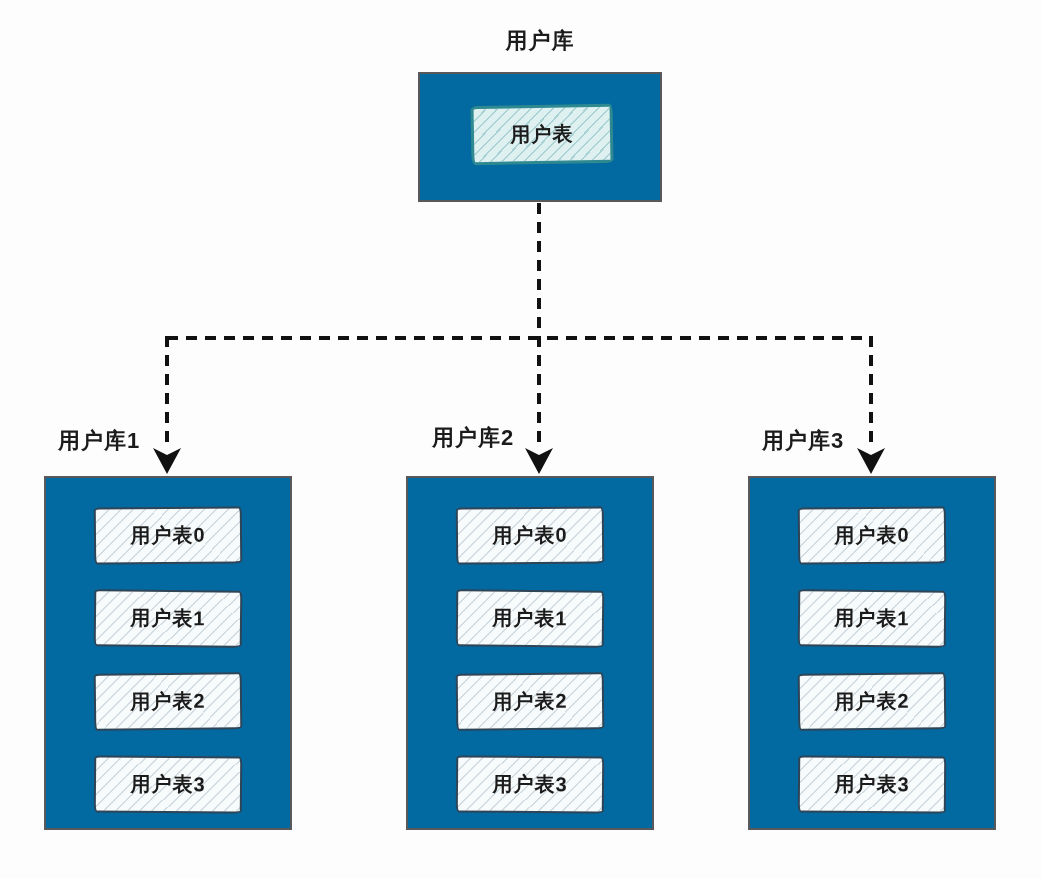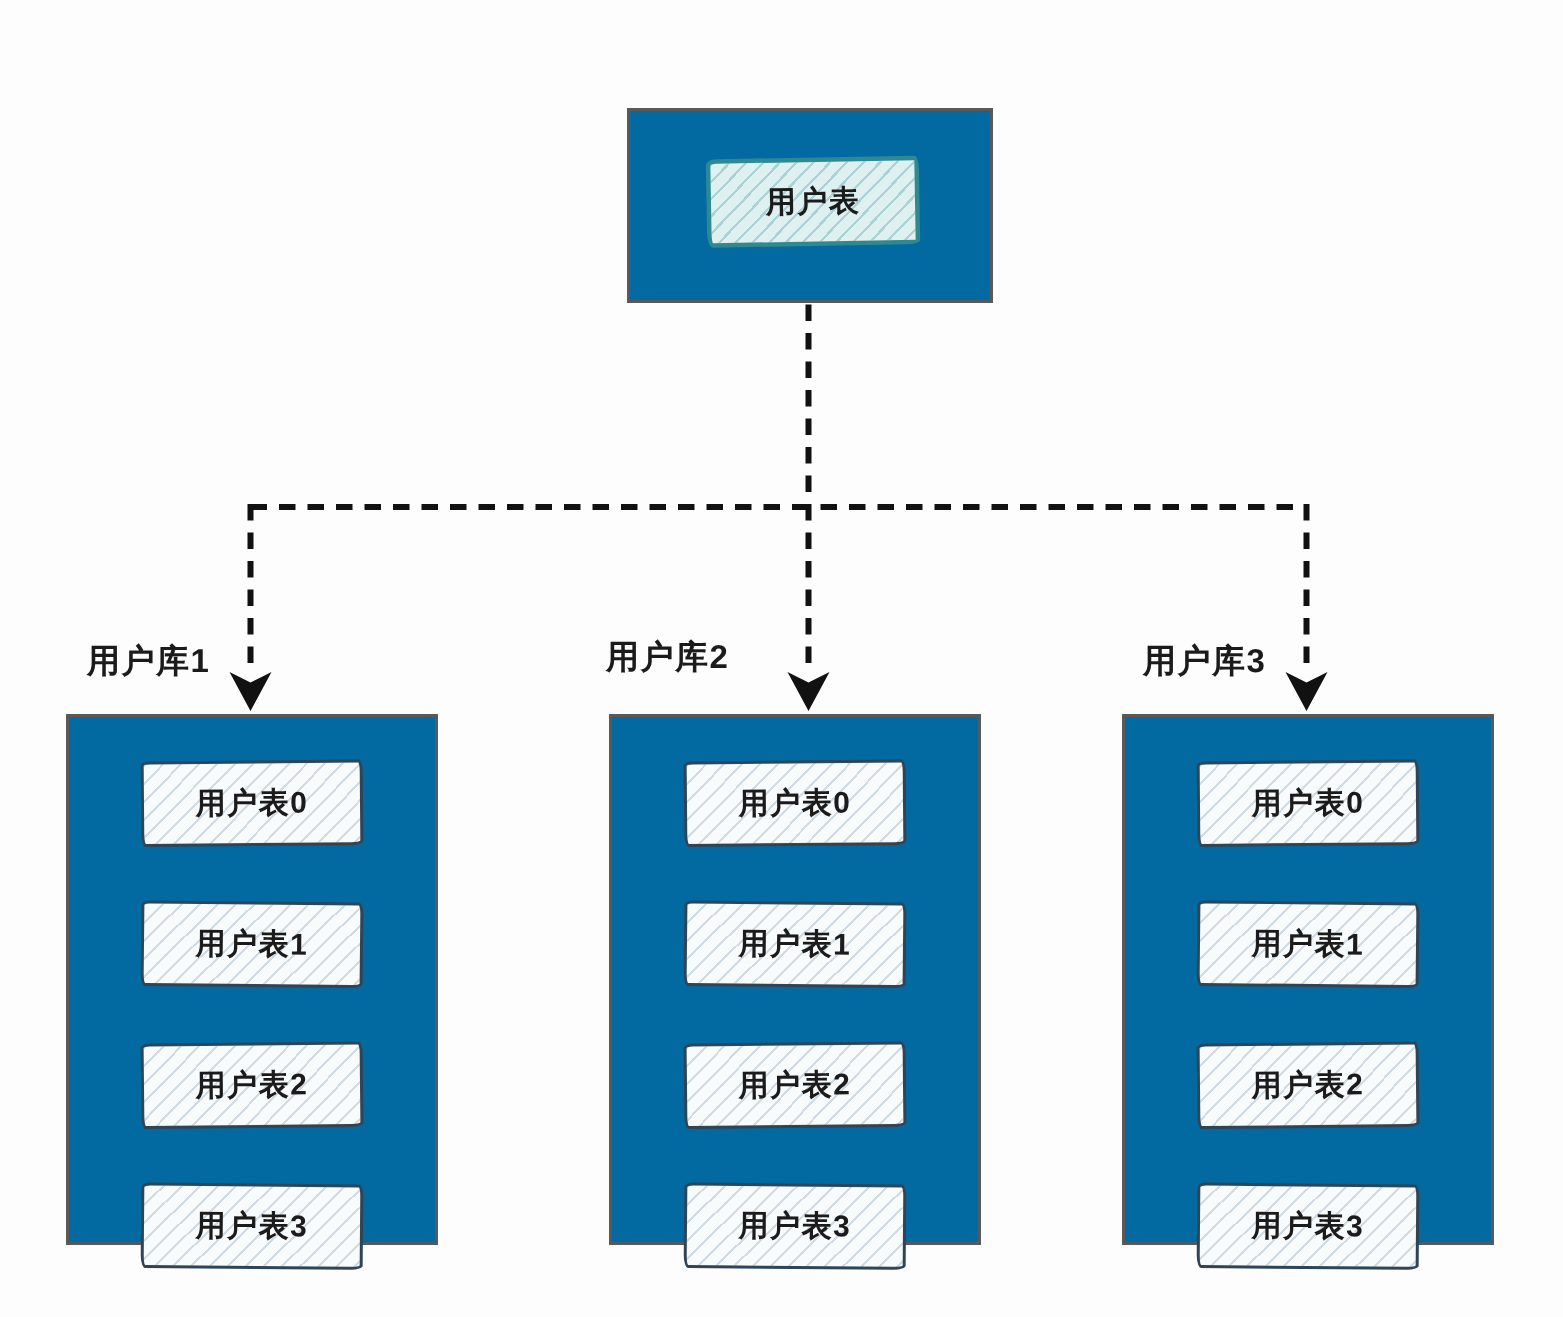--- a/index.html
+++ b/index.html
@@ -66,27 +66,27 @@
     font-weight: 700;
     letter-spacing: 1px;
   }
   .shard-box {
     width: 248px;
     height: 354px;
     display: flex;
     flex-direction: column;
     align-items: center;
     padding-top: 29px;
-    gap: 37px;
+    gap: 26px;
   }
   .shard-box-1 { left: 44px;  top: 476px; }
   .shard-box-2 { left: 406px; top: 476px; }
   .shard-box-3 { left: 748px; top: 476px; }
   .shard-label-1 { left: 58px;  top: 426px; }
-  .shard-label-2 { left: 404px; top: 423px; }
+  .shard-label-2 { left: 432px; top: 423px; }
   .shard-label-3 { left: 762px; top: 426px; text-align: right; }
   .shard-table {
     width: 148px;
     height: 57px;
     flex: 0 0 57px;
     box-sizing: border-box;
     border: 2px solid #2e4457;
     border-radius: 6px 3px 8px 3px / 3px 8px 3px 9px;
     background-color: #f8fbfc;
     background-image: repeating-linear-gradient(
@@ -112,20 +112,21 @@
     left: 0;
     top: 0;
     pointer-events: none;
   }
 </style>
 </head>
 <body>
 
 <div class="canvas">
 
+  <div class="label root-label">用户库</div>
   <div class="outer-box root-box">
     <div class="root-table">
       <span>用户表</span>
     </div>
   </div>
 
   <svg class="connectors" width="1042" height="878" viewBox="0 0 1042 878">
     <g stroke="#111111" stroke-width="4" stroke-dasharray="11 8" fill="none">
       <path d="M539 203 L539 448"></path>
       <path d="M167 338 L871 338"></path>

